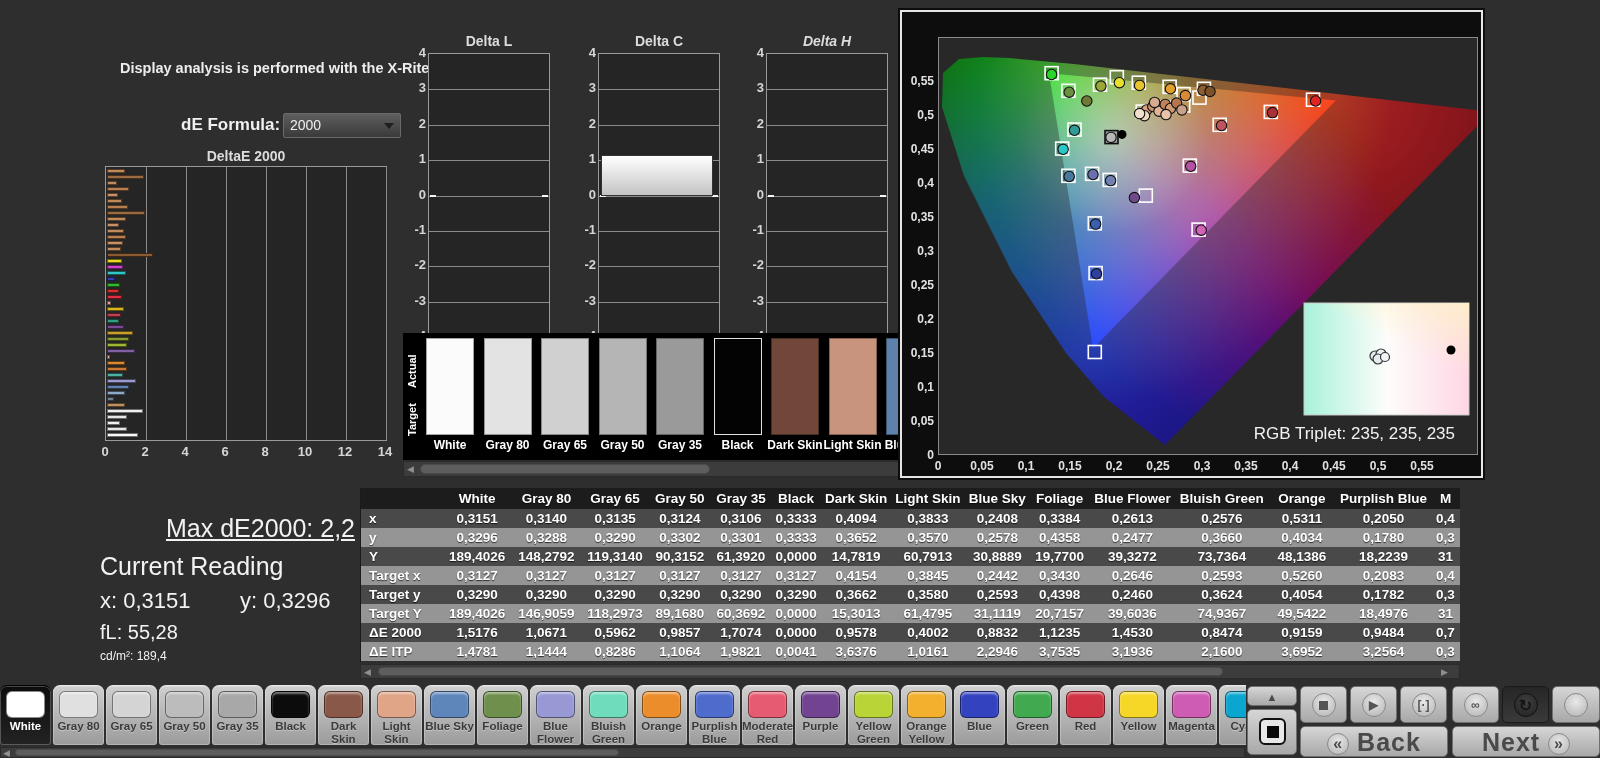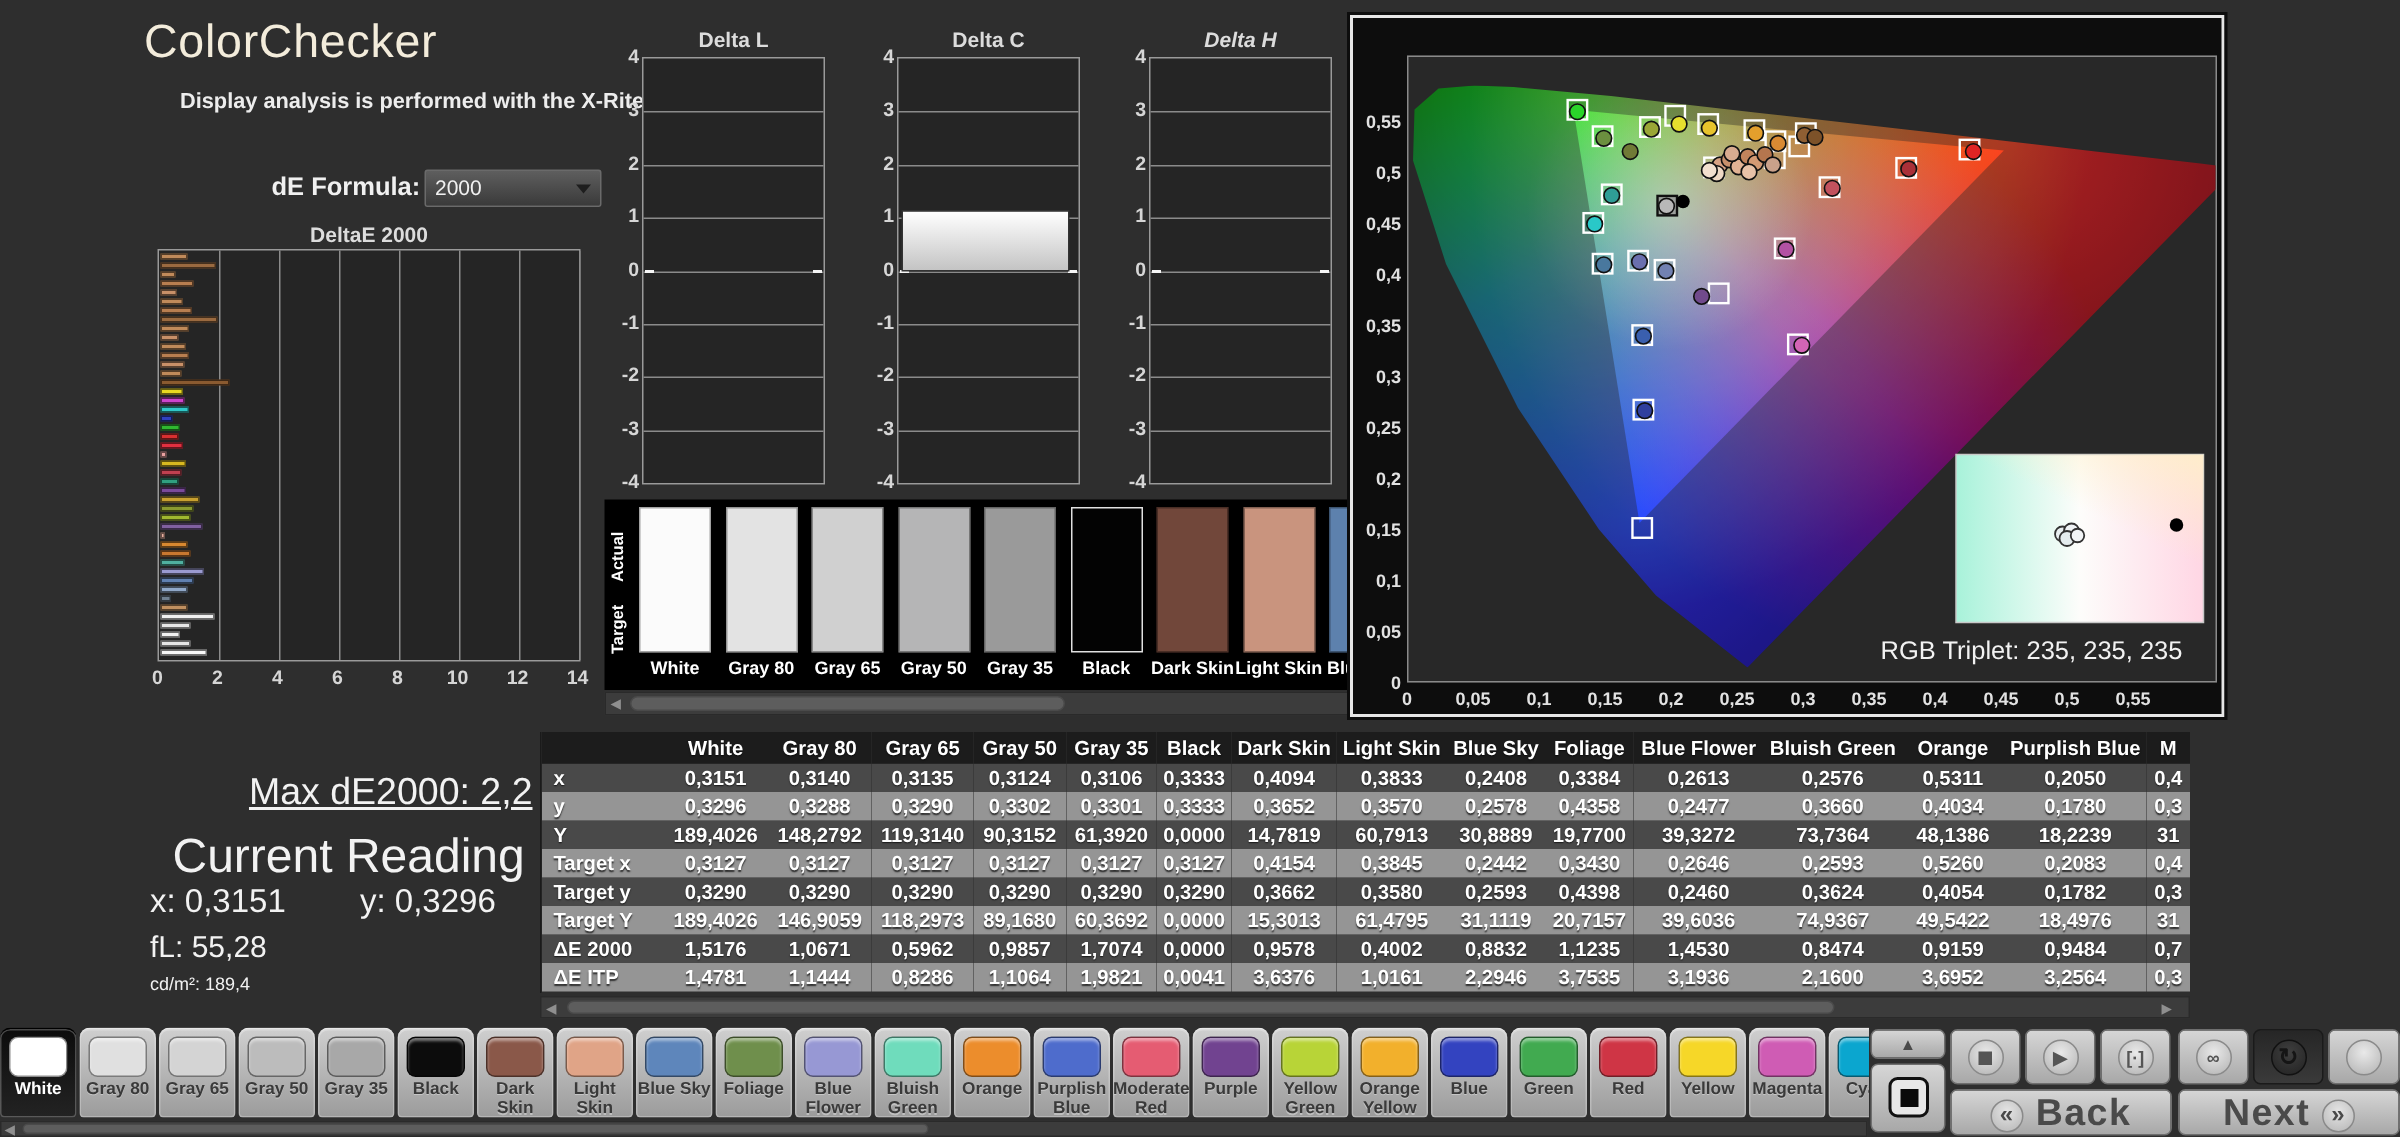--- a/index.html
+++ b/index.html
@@ -22,21 +22,21 @@
   .hline{position:absolute;left:0;right:0;height:1px;background:#8b8b8b;}
   .tick-label{position:absolute;font-size:13px;font-weight:bold;color:#d6d6d6;}
   .zero-tick{position:absolute;height:2px;background:#f5f5f5;}
 
   
   #de-chart{left:100px;top:148px;width:292px;height:316px;}
   #de-plot{left:5px;top:18px;width:282px;height:275px;}
   .de-bar{position:absolute;left:1px;height:4px;border:1px solid rgba(0,0,0,.55);}
 
   
-  .vchart{width:160px;height:330px;}
+  .vchart{width:160px;height:330px;margin-top:15px;}
   .vplot{left:18px;top:20px;width:122px;height:285px;}
   .vtick{width:17px;text-align:right;}
 
   
   #strip{left:403px;top:333px;width:517px;height:127px;background:#000;overflow:hidden;}
   .strip-rot{position:absolute;left:2px;width:14px;color:#fff;font-size:11px;font-weight:bold;transform:rotate(-90deg);transform-origin:center;white-space:nowrap;}
   .patch{position:absolute;top:5px;width:48px;height:97px;}
   .patch-label{position:absolute;top:105px;width:70px;text-align:center;color:#fff;font-size:12px;font-weight:bold;}
   .scrollbar{position:absolute;background:#3c3c3c;border:1px solid #2a2a2a;}
   .sb-thumb{position:absolute;background:#5d5d5d;border-radius:5px;border:1px solid #4a4a4a;}
@@ -46,21 +46,21 @@
   #cie-box{left:900px;top:10px;width:583px;height:468px;background:#0d0d0d;border:2px solid #e6e6e6;outline:2px solid #0d0d0d;}
   #cie-title{left:0;top:3px;width:579px;text-align:center;font-size:14px;font-weight:bold;color:#e0e0e0;}
   #cie-plot{left:36px;top:25px;width:540px;height:418px;background:#282828;border:1px solid #8a8a8a;overflow:hidden;}
   .cie-ylab{position:absolute;width:30px;text-align:right;font-size:12px;font-weight:bold;color:#e2e2e2;}
   .cie-xlab{position:absolute;width:44px;text-align:center;font-size:12px;font-weight:bold;color:#e2e2e2;top:447px;}
 
   
   .stat{color:#f2f2f2;}
   #stat-avg{left:85px;top:481px;width:270px;text-align:right;font-size:25px;}
   #stat-max{left:85px;top:514px;width:270px;text-align:right;font-size:25px;text-decoration:underline;}
-  #stat-cr{left:100px;top:552px;font-size:32px;margin-left:15px;}
+  #stat-cr{left:100px;top:552px;font-size:25px;}
   #stat-x{left:100px;top:588px;font-size:22px;}
   #stat-y{left:240px;top:588px;font-size:22px;}
   #stat-fl{left:100px;top:621px;font-size:20px;}
   #stat-cd{left:100px;top:649px;font-size:12px;}
 
   
   #tbl-wrap{left:360px;top:488px;width:1100px;height:174px;overflow:hidden;border-left:1px solid #1a1a1a;}
   table{border-collapse:collapse;table-layout:fixed;}
   th,td{padding:0 4px;white-space:nowrap;overflow:hidden;height:19px;color:#fff;text-shadow:0 1px 1px rgba(0,0,0,.7);}
   thead th{background:#1c1c1c;font-size:13.5px;font-weight:bold;height:21px;text-align:center;}
@@ -82,21 +82,20 @@
   .ctl{background:linear-gradient(#d6d6d6,#a8a8a8);border:1px solid #6f6f6f;border-radius:5px;cursor:pointer;}
   .ctl-circle{display:inline-block;width:24px;height:24px;border-radius:50%;background:radial-gradient(circle at 50% 35%,#e9e9e9,#b2b2b2);border:1px solid #8a8a8a;text-align:center;line-height:23px;color:#555;font-size:12px;font-weight:bold;}
   #btn-back,#btn-next{font-size:25px;color:#4a4a4a;text-align:center;line-height:30px;font-weight:bold;letter-spacing:1px;}
   .nav-chev{display:inline-block;width:22px;height:22px;border-radius:50%;border:1px solid #8a8a8a;background:radial-gradient(circle at 50% 35%,#e5e5e5,#b5b5b5);line-height:20px;font-size:16px;vertical-align:2px;}
 </style>
 </head>
 <body>
 
 <div id="stage">
 
-  <div id="app-title" class="abs">ColorChecker</div>
   <div id="app-desc" class="abs">
     <div>Display analysis is performed with the X-Rite/</div>
   </div>
   <div id="de-formula-label" class="abs">dE Formula:</div>
   <div id="de-formula-select" class="abs">
     <span>2000</span>
     <span class="arr"></span>
   </div>
 
   <div id="de-chart" class="abs">

